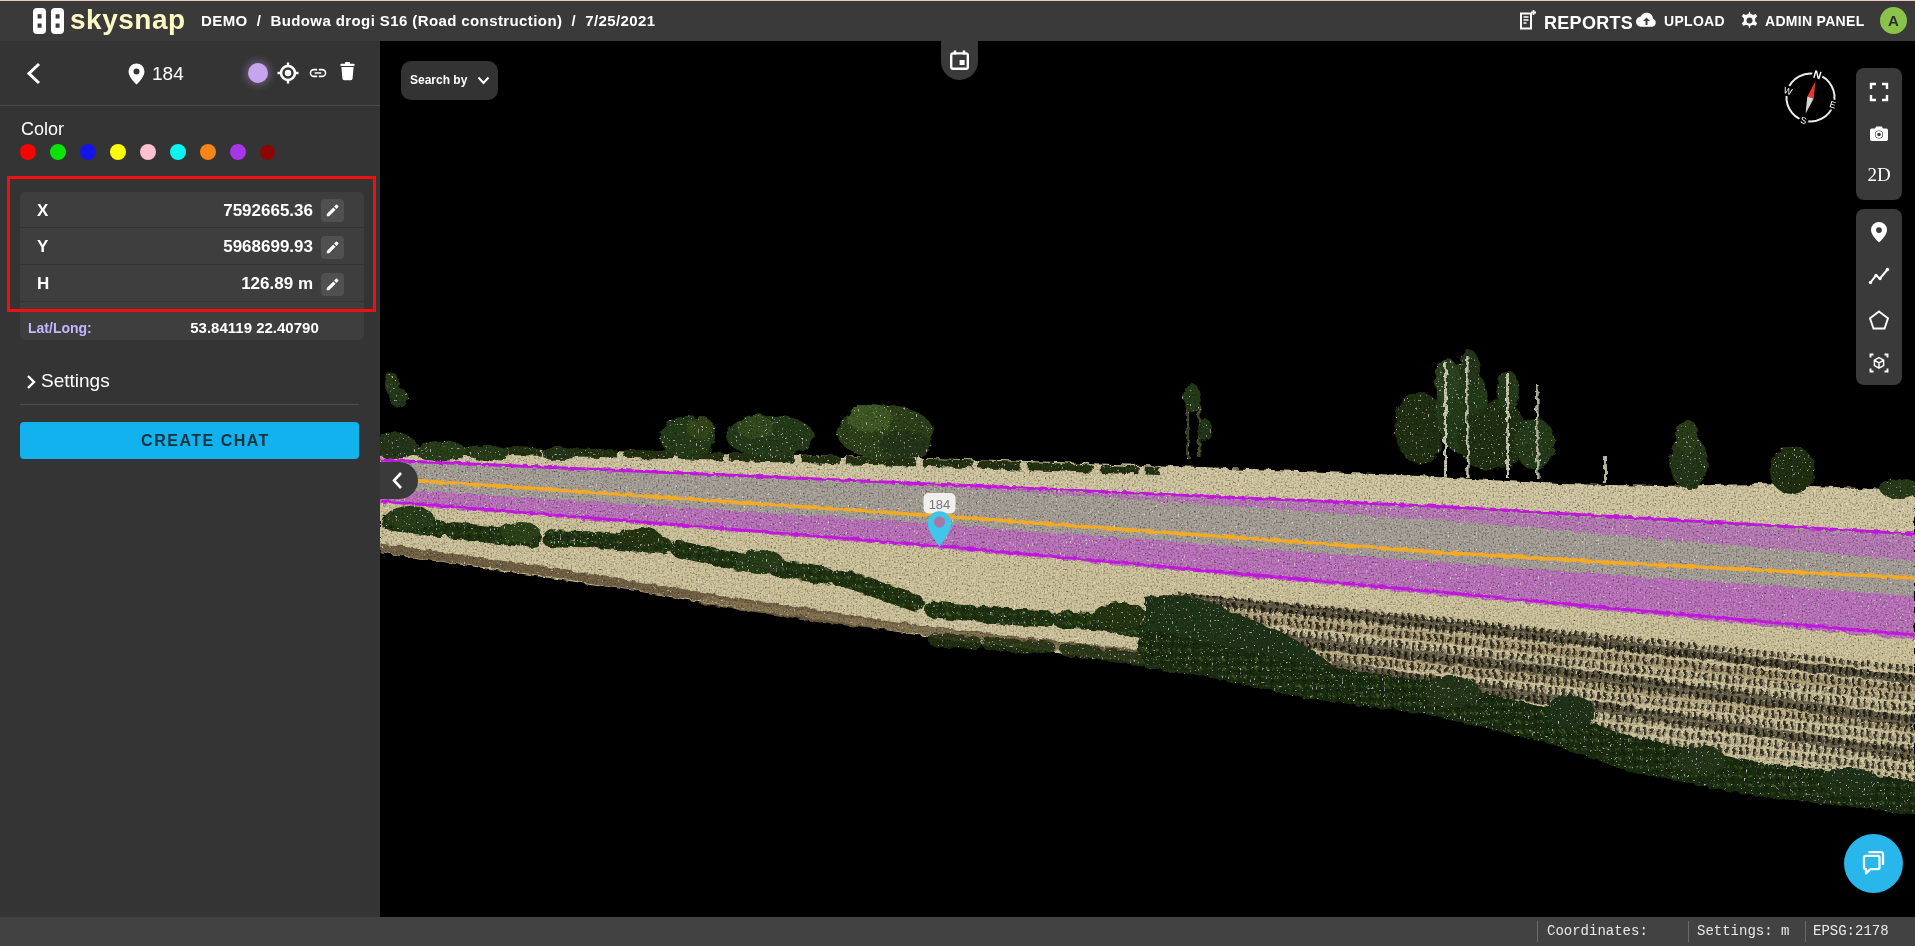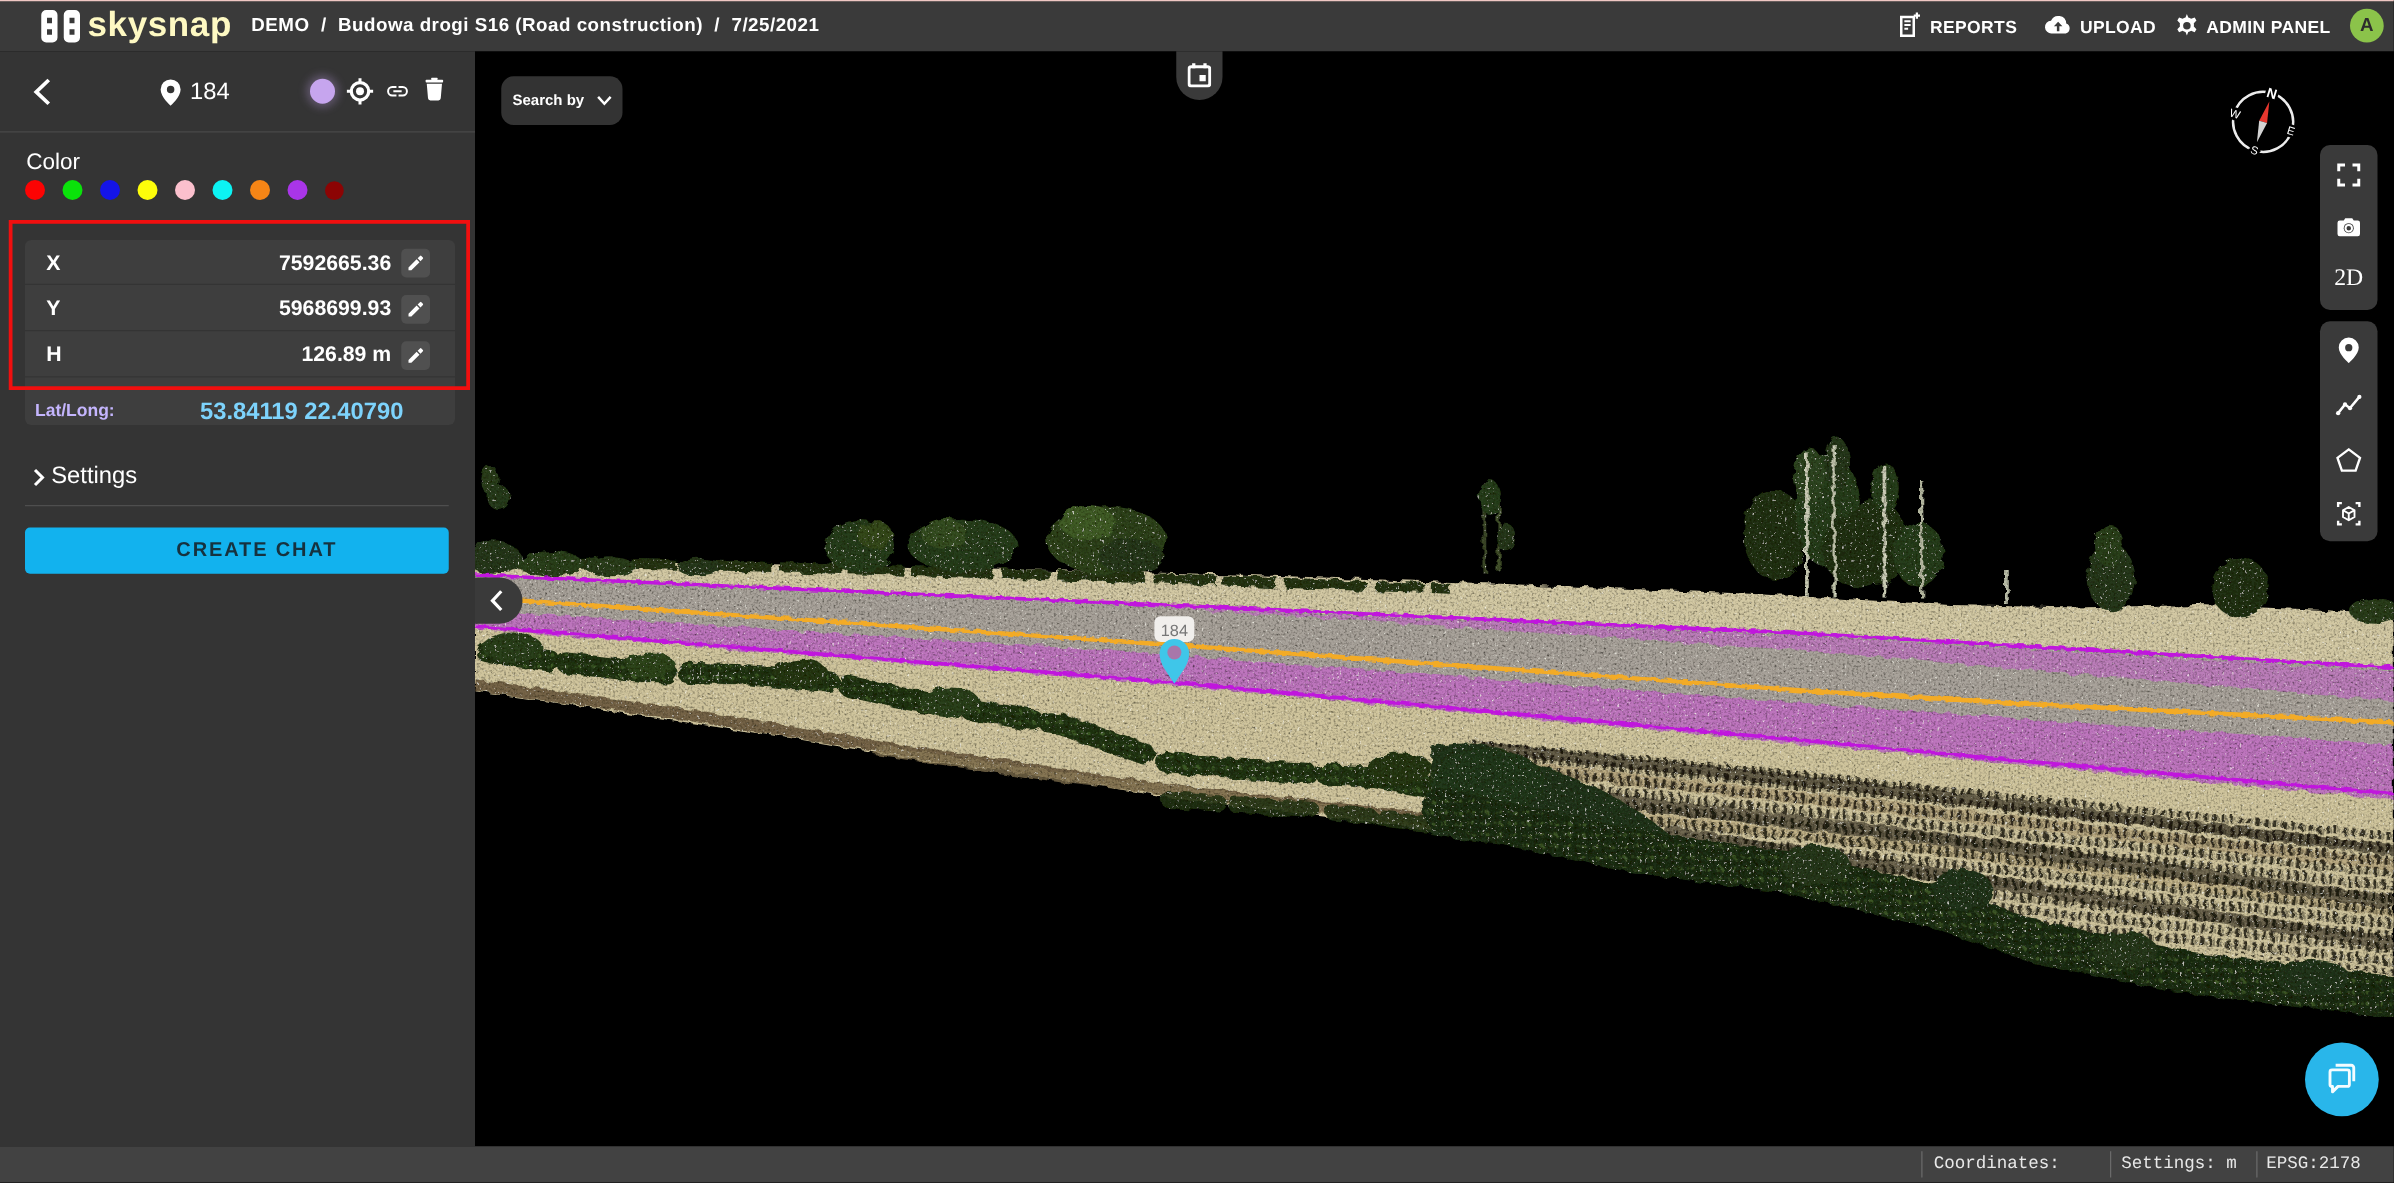--- a/index.html
+++ b/index.html
@@ -4,21 +4,21 @@
 <style>
   * { margin:0; padding:0; box-sizing:border-box; }
   html,body { width:1915px; height:946px; overflow:hidden; background:#000; font-family:"Liberation Sans", sans-serif; }
   .abs { position:absolute; }
   #topline { left:0; top:0; width:1915px; height:1px; background:#efc7c3; z-index:60; }
   #header { left:0; top:0; width:1915px; height:41px; background:#3a3a3a; z-index:50; }
   #sidebar { left:0; top:41px; width:380px; height:876px; background:#343434; z-index:40; color:#fff; }
   #statusbar { left:0; top:917px; width:1915px; height:29px; background:#424242; z-index:55;
     font-family:"Liberation Mono", monospace; font-size:14px; color:#e8e8e8; }
   #map { left:380px; top:41px; width:1535px; height:876px; background:#000; z-index:10; }
-  .panelbtn { background:#3a3a3a; border-radius:8px; position:absolute;margin-top:48px; }
+  .panelbtn { background:#3a3a3a; border-radius:8px; position:absolute; }
   .pencil { width:23px; height:23px; background:#505050; border-radius:4px; text-align:center; }
   .pencil svg { margin-top:5px; }
 </style>
 </head>
 <body>
 <div class="abs" id="map">
   
   <svg width="1535" height="876" viewBox="380 41 1535 876">
     <defs>
       <filter id="pc" x="-3%" y="-3%" width="106%" height="106%">
@@ -166,21 +166,21 @@
   </svg>
   <div class="abs" style="left:70px;top:4px;font-size:28px;font-weight:bold;color:#fef9c3;letter-spacing:0.5px;">skysnap</div>
   <div class="abs" style="left:201px;top:12px;font-size:15px;font-weight:bold;color:#fff;letter-spacing:0.4px;">DEMO&nbsp;&nbsp;/&nbsp;&nbsp;Budowa drogi S16 (Road construction)&nbsp;&nbsp;/&nbsp;&nbsp;7/25/2021</div>
   <div class="abs" style="left:1518px;top:9px;color:#fff;">
     <svg width="20" height="22" viewBox="0 0 20 22" style="vertical-align:middle">
       <path d="M3,4.5 h10 v15 h-10 z" fill="none" stroke="#fff" stroke-width="2"></path>
       <path d="M5.5,8 h5 M5.5,11 h5 M5.5,14 h3" stroke="#fff" stroke-width="1.6"></path>
       <path d="M15.5,1 v5 M13,3.5 h5" stroke="#fff" stroke-width="1.8"></path>
     </svg>
   </div>
-  <div class="abs" style="left:1544px;top:13px;font-size:14px;font-weight:bold;color:#fff;letter-spacing:0.3px;">REPORTS</div>
+  <div class="abs" style="left:1544px;top:13px;font-size:18px;font-weight:bold;color:#fff;letter-spacing:0.3px;">REPORTS</div>
   <div class="abs" style="left:1633px;top:10px;">
     <svg width="25" height="20" viewBox="0 0 25 17">
       <path d="M20,7.2 a6.4,6.4 0 0 0 -12.2,-2.2 a5.1,5.1 0 0 0 0.6,10.2 h11.2 a4.2,4.2 0 0 0 0.4,-8 z" fill="#fff"></path>
       <path d="M12.5,13.5 v-4 h-2.4 l3.4,-3.6 3.4,3.6 h-2.4 v4 z" fill="#3a3a3a"></path>
     </svg>
   </div>
   <div class="abs" style="left:1664px;top:13px;font-size:14px;font-weight:bold;color:#fff;letter-spacing:0.3px;">UPLOAD</div>
   <div class="abs" style="left:1739px;top:10px;">
     <svg width="21" height="21" viewBox="0 0 21 21">
       <path d="M10.5,1.2 l1.1,2.8 a7,7 0 0 1 2.3,0.95 l2.85,-1.05 1.4,2.4 -2.1,2.2 a7,7 0 0 1 0,2.6 l2.1,2.2 -1.4,2.4 -2.85,-1.05 a7,7 0 0 1 -2.3,0.95 l-1.1,2.8 h-0 l-1.1,-2.8 a7,7 0 0 1 -2.3,-0.95 l-2.85,1.05 -1.4,-2.4 2.1,-2.2 a7,7 0 0 1 0,-2.6 l-2.1,-2.2 1.4,-2.4 2.85,1.05 a7,7 0 0 1 2.3,-0.95 z" fill="#fff"></path>
@@ -233,21 +233,21 @@
         <path d="M0.8,9.9 V12.2 h2.3 L9.6,5.7 7.3,3.4 Z M12.3,3 a0.8,0.8 0 0 0 0,-1.1 L11.1,0.7 a0.8,0.8 0 0 0 -1.1,0 L8.1,2.6 10.4,4.9 Z" fill="#fff"></path>
       </svg></div>
   <div class="pencil abs" style="left:321px;top:195px;"><svg width="13" height="13" viewBox="0 0 13 13">
         <path d="M0.8,9.9 V12.2 h2.3 L9.6,5.7 7.3,3.4 Z M12.3,3 a0.8,0.8 0 0 0 0,-1.1 L11.1,0.7 a0.8,0.8 0 0 0 -1.1,0 L8.1,2.6 10.4,4.9 Z" fill="#fff"></path>
       </svg></div>
   <div class="pencil abs" style="left:321px;top:232px;"><svg width="13" height="13" viewBox="0 0 13 13">
         <path d="M0.8,9.9 V12.2 h2.3 L9.6,5.7 7.3,3.4 Z M12.3,3 a0.8,0.8 0 0 0 0,-1.1 L11.1,0.7 a0.8,0.8 0 0 0 -1.1,0 L8.1,2.6 10.4,4.9 Z" fill="#fff"></path>
       </svg></div>
   <div class="abs" style="left:7px;top:135px;width:369px;height:136px;border:3px solid #f10f0f;"></div>
   <div class="abs" style="left:28px;top:279px;font-size:14px;color:#c4b5fd;font-weight:bold;">Lat/Long:</div>
-  <div class="abs" style="left:160px;top:278px;width:189px;text-align:left;font-size:19px;font-weight:bold;color:#7dd3fc;">53.84119 22.40790</div>
+  <div class="abs" style="left:160px;top:278px;width:189px;text-align:center;font-size:15px;font-weight:bold;color:#ffffff;">53.84119 22.40790</div>
   <svg class="abs" style="left:25px;top:333px" width="12" height="16" viewBox="0 0 12 16">
     <path d="M3,2 L9,8 L3,14" fill="none" stroke="#fff" stroke-width="2.4"></path>
   </svg>
   <div class="abs" style="left:41px;top:329px;font-size:19px;color:#fff;">Settings</div>
   <div class="abs" style="left:20px;top:363px;width:339px;height:1px;background:#4e4e4e;"></div>
   <div class="abs" style="left:20px;top:381px;width:339px;height:37px;background:#12b2ee;border-radius:4px;text-align:center;line-height:37px;font-size:16px;font-weight:bold;color:#16323f;letter-spacing:1.5px;padding-left:32px;">CREATE CHAT</div>
 </div>
 <div class="abs" id="statusbar">
 
   <div class="abs" style="left:1537px;top:4px;width:1px;height:21px;background:#6a6a6a;"></div>

